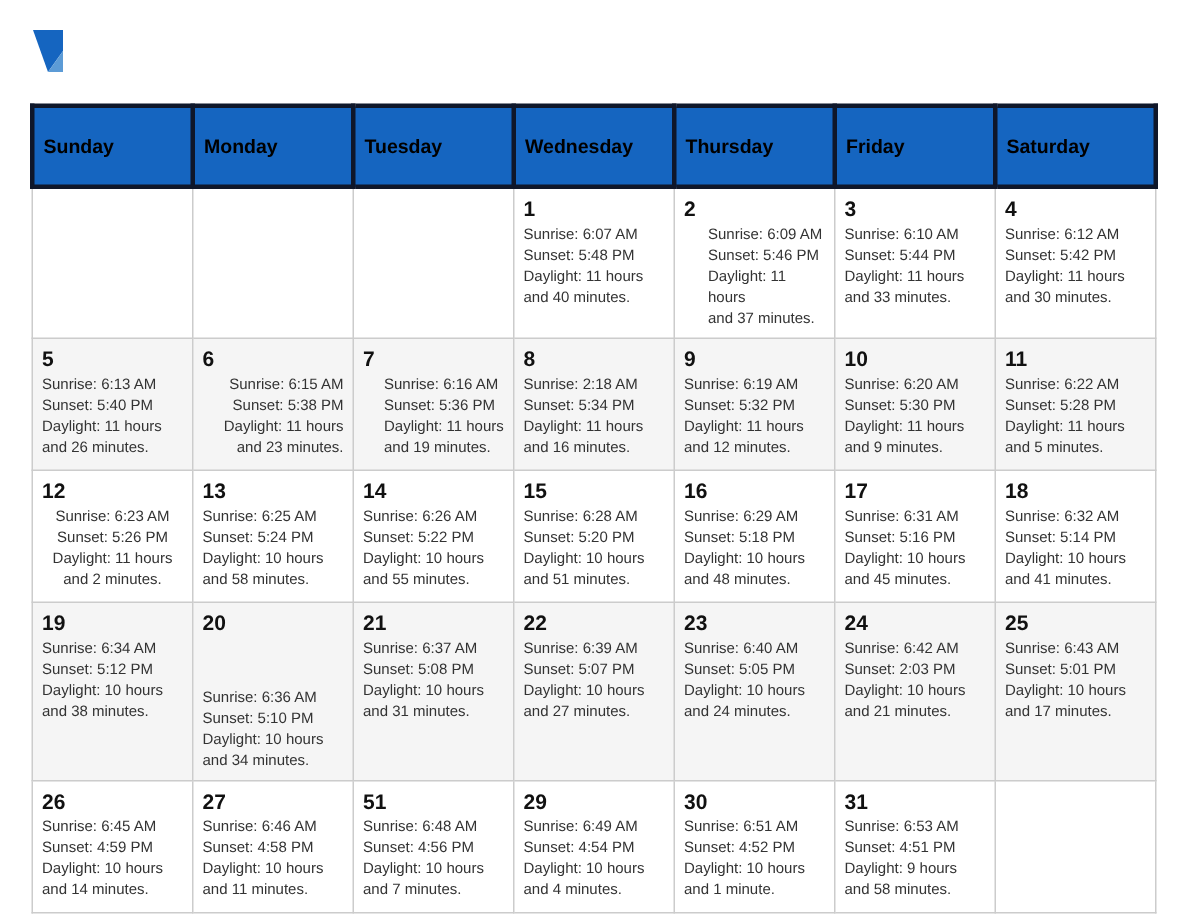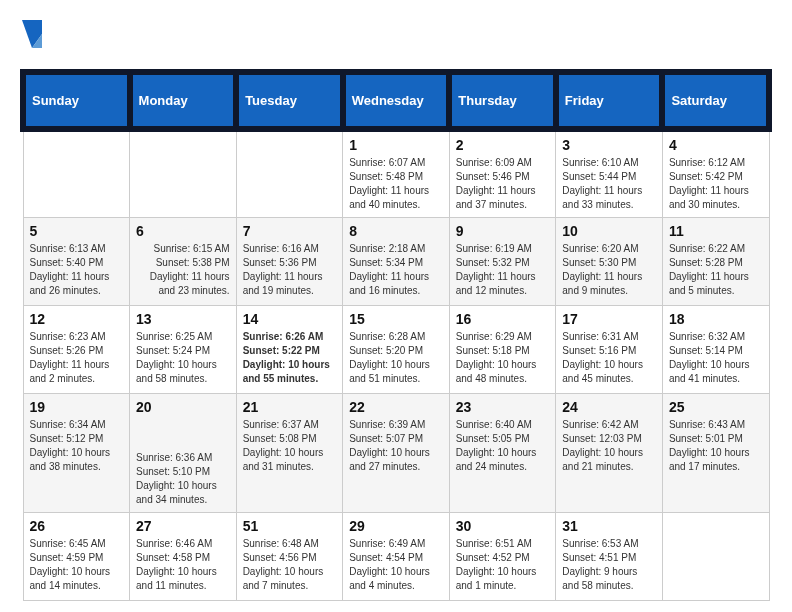--- a/index.html
+++ b/index.html
@@ -45,26 +45,26 @@
       font-size: 16px;
       color: #444;
     }
     table {
       width: 100%;
       border-collapse: collapse;
       table-layout: fixed;
     }
     thead th {
       background-color: #1565c0;
-      color: #ffffff;
+      color: #000000;
       text-align: left;
       padding: 18px 6px;
       font-size: 13px;
       font-weight: bold;
-      border: 6px solid #0f172a;
+      border: 3px solid #0f172a;
     }
     tbody tr {
       vertical-align: top;
     }
     tbody td {
       border: 1px solid #ccc;
       padding: 5px 6px;
       font-size: 11px;
       color: #333;
       height: 88px;
@@ -128,21 +128,21 @@
         <td class="empty"></td>
         <td>
           <div class="day-num">1</div>
           <div class="cell-text" style="white-space: pre-line;">Sunrise: 6:07 AM
 Sunset: 5:48 PM
 Daylight: 11 hours
 and 40 minutes.</div>
         </td>
         <td>
           <div class="day-num">2</div>
-          <div class="cell-text" style="white-space: pre-line;">Sunrise: 6:09 AM
+          <div class="cell-text" style="white-space: pre-line; margin-left: 16px;">Sunrise: 6:09 AM
 Sunset: 5:46 PM
 Daylight: 11 hours
 and 37 minutes.</div>
         </td>
         <td>
           <div class="day-num">3</div>
           <div class="cell-text" style="white-space: pre-line;">Sunrise: 6:10 AM
 Sunset: 5:44 PM
 Daylight: 11 hours
 and 33 minutes.</div>
@@ -165,21 +165,21 @@
         </td>
         <td>
           <div class="day-num">6</div>
           <div class="cell-text" style="white-space: pre-line; text-align: right;">Sunrise: 6:15 AM
 Sunset: 5:38 PM
 Daylight: 11 hours
 and 23 minutes.</div>
         </td>
         <td>
           <div class="day-num">7</div>
-          <div class="cell-text" style="white-space: pre-line;">Sunrise: 6:16 AM
+          <div class="cell-text" style="white-space: pre-line; margin-left: 14px;">Sunrise: 6:16 AM
 Sunset: 5:36 PM
 Daylight: 11 hours
 and 19 minutes.</div>
         </td>
         <td>
           <div class="day-num">8</div>
           <div class="cell-text" style="white-space: pre-line;">Sunrise: 2:18 AM
 Sunset: 5:34 PM
 Daylight: 11 hours
 and 16 minutes.</div>
@@ -202,35 +202,35 @@
           <div class="day-num">11</div>
           <div class="cell-text" style="white-space: pre-line;">Sunrise: 6:22 AM
 Sunset: 5:28 PM
 Daylight: 11 hours
 and 5 minutes.</div>
         </td>
       </tr>
       <tr>
         <td>
           <div class="day-num">12</div>
-          <div class="cell-text" style="white-space: pre-line;">Sunrise: 6:23 AM
+          <div class="cell-text" style="white-space: pre-line; text-align: center;">Sunrise: 6:23 AM
 Sunset: 5:26 PM
 Daylight: 11 hours
 and 2 minutes.</div>
         </td>
         <td>
           <div class="day-num">13</div>
           <div class="cell-text" style="white-space: pre-line;">Sunrise: 6:25 AM
 Sunset: 5:24 PM
 Daylight: 10 hours
 and 58 minutes.</div>
         </td>
         <td>
           <div class="day-num">14</div>
-          <div class="cell-text" style="white-space: pre-line; font-weight: bold;">Sunrise: 6:26 AM
+          <div class="cell-text" style="white-space: pre-line;">Sunrise: 6:26 AM
 Sunset: 5:22 PM
 Daylight: 10 hours
 and 55 minutes.</div>
         </td>
         <td>
           <div class="day-num">15</div>
           <div class="cell-text" style="white-space: pre-line;">Sunrise: 6:28 AM
 Sunset: 5:20 PM
 Daylight: 10 hours
 and 51 minutes.</div>
@@ -289,21 +289,21 @@
         <td>
           <div class="day-num">23</div>
           <div class="cell-text" style="white-space: pre-line;">Sunrise: 6:40 AM
 Sunset: 5:05 PM
 Daylight: 10 hours
 and 24 minutes.</div>
         </td>
         <td>
           <div class="day-num">24</div>
           <div class="cell-text" style="white-space: pre-line;">Sunrise: 6:42 AM
-Sunset: 12:03 PM
+Sunset: 2:03 PM
 Daylight: 10 hours
 and 21 minutes.</div>
         </td>
         <td>
           <div class="day-num">25</div>
           <div class="cell-text" style="white-space: pre-line;">Sunrise: 6:43 AM
 Sunset: 5:01 PM
 Daylight: 10 hours
 and 17 minutes.</div>
         </td>

